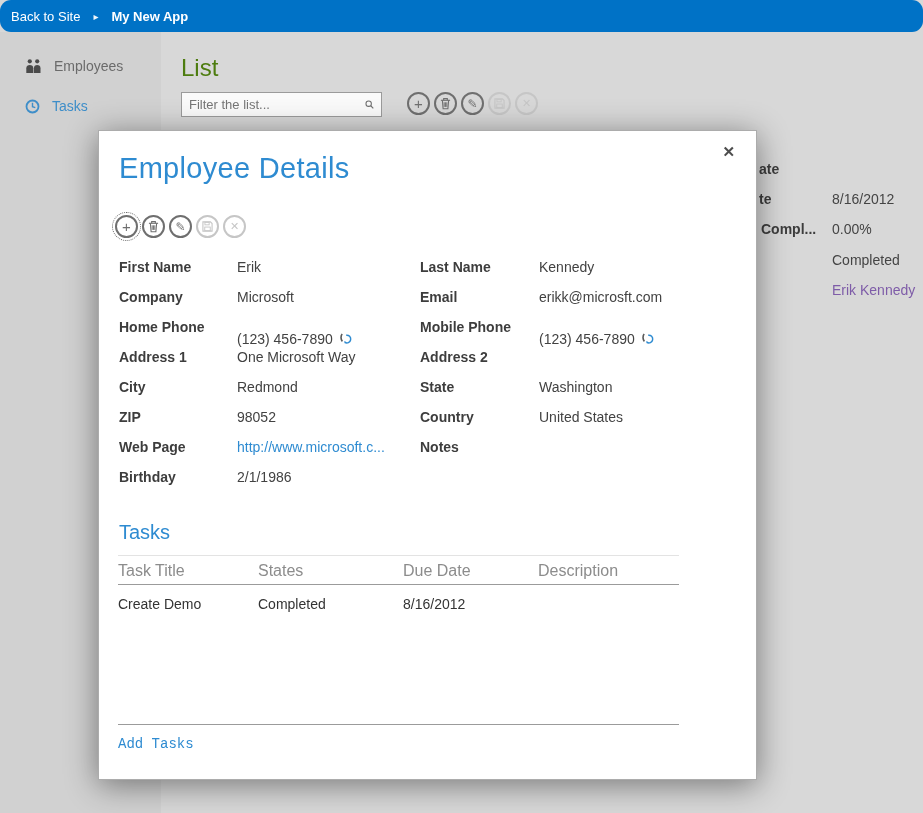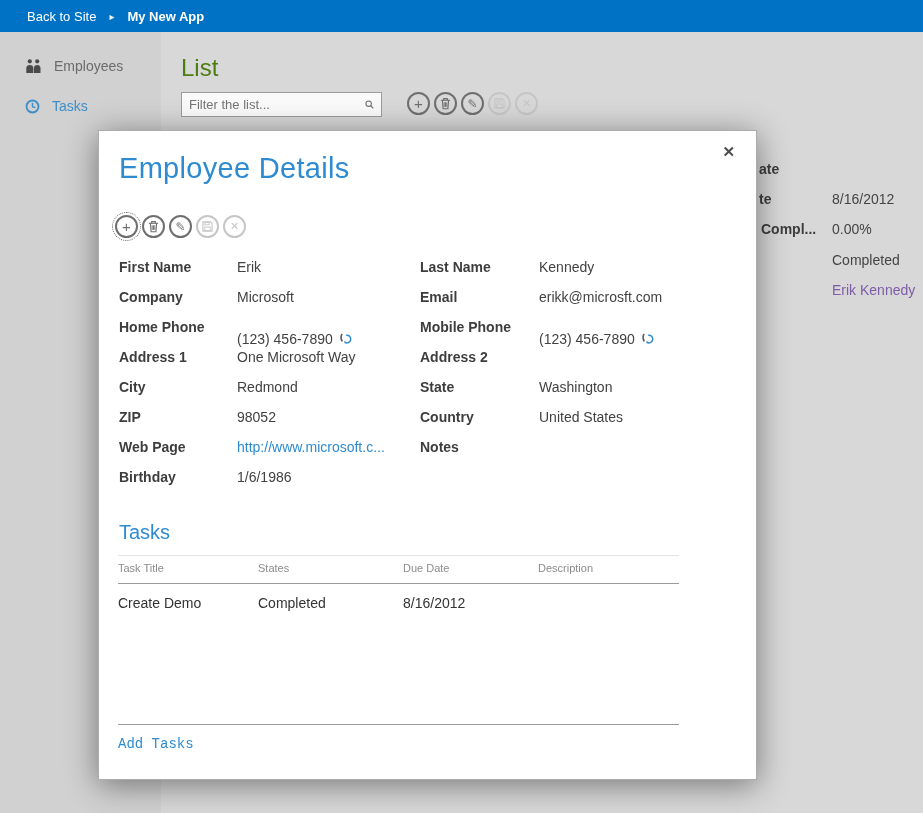--- a/index.html
+++ b/index.html
@@ -2,22 +2,22 @@
 <html><head>
 <meta charset="utf-8">
 <style>
   html,body{margin:0;padding:0;}
   body{width:923px;height:813px;overflow:hidden;font-family:"Liberation Sans",sans-serif;
        -webkit-font-smoothing:antialiased;}
   .page{position:relative;width:923px;height:813px;background:#d8d8d8;overflow:hidden;}
 
   
   .topbar{position:absolute;left:0;top:0;width:923px;height:32px;background:#0072c6;
-          display:flex;align-items:center;gap:13px;padding-left:27px;box-sizing:border-box;
-          color:#fff;font-size:13px;}
+          display:flex;align-items:center;gap:13px;padding-left:11px;box-sizing:border-box;
+          color:#fff;font-size:13px;border-radius:11px;}
   .topbar .back{cursor:pointer;}
   .topbar .arrow{font-size:10px;opacity:.95;}
   .topbar .appname{font-weight:700;cursor:pointer;}
 
   
   .sidebar{position:absolute;left:0;top:32px;width:161px;height:781px;background:#d1d1d1;}
   .side-item{position:absolute;left:25px;display:flex;align-items:center;gap:12px;height:20px;
              font-size:14px;cursor:pointer;}
   .side-item.employees{top:24px;color:#6b6b6b;}
   .side-item.tasks{top:64px;color:#3e8ec9;}
@@ -61,21 +61,21 @@
             align-items:center;font-size:14px;color:#424242;}
   .flabel{font-weight:700;color:#3d3d3d;}
   .fvalue{white-space:nowrap;overflow:hidden;}
   .fvalue.phone{display:flex;align-items:center;gap:6px;margin-top:24px;}
   a.weblink{color:#2e8bd1;text-decoration:none;cursor:pointer;}
 
   .tasks-heading{position:absolute;left:20px;top:390px;font-size:20px;font-weight:300;color:#2e8bd1;}
   .tasks-table{position:absolute;left:19px;top:424px;width:561px;}
   .trow{display:grid;grid-template-columns:140px 145px 135px 141px;}
   .thead{border-top:1px solid #e3e3e3;border-bottom:1px solid #9b9b9b;
-         padding:6px 0 9px 0;color:#8c8c8c;font-size:11px;}
+         padding:6px 0 4px 0;color:#8c8c8c;font-size:16px;}
   .tdata{padding-top:11px;font-size:14px;color:#333;cursor:pointer;}
   .table-endline{position:absolute;left:19px;top:593px;width:561px;border-top:1px solid #9b9b9b;}
   .add-tasks{position:absolute;left:19px;top:605px;font-size:14px;color:#2e8bd1;
              text-decoration:none;cursor:pointer;font-family:Liberation Mono, monospace;}
 </style>
 </head>
 <body>
 
 <div class="page">
 
@@ -230,21 +230,21 @@
       <div class="fvalue">98052</div>
       <div class="flabel">Country</div>
       <div class="fvalue">United States</div>
 
       <div class="flabel">Web Page</div>
       <div class="fvalue"><a class="weblink">http://www.microsoft.c...</a></div>
       <div class="flabel">Notes</div>
       <div class="fvalue"></div>
 
       <div class="flabel">Birthday</div>
-      <div class="fvalue">1/6/1986</div>
+      <div class="fvalue">2/1/1986</div>
       <div></div>
         <div></div>
     </div>
 
     <div class="tasks-heading">Tasks</div>
 
     <div class="tasks-table">
       <div class="trow thead">
         <span>Task Title</span>
         <span>States</span>

